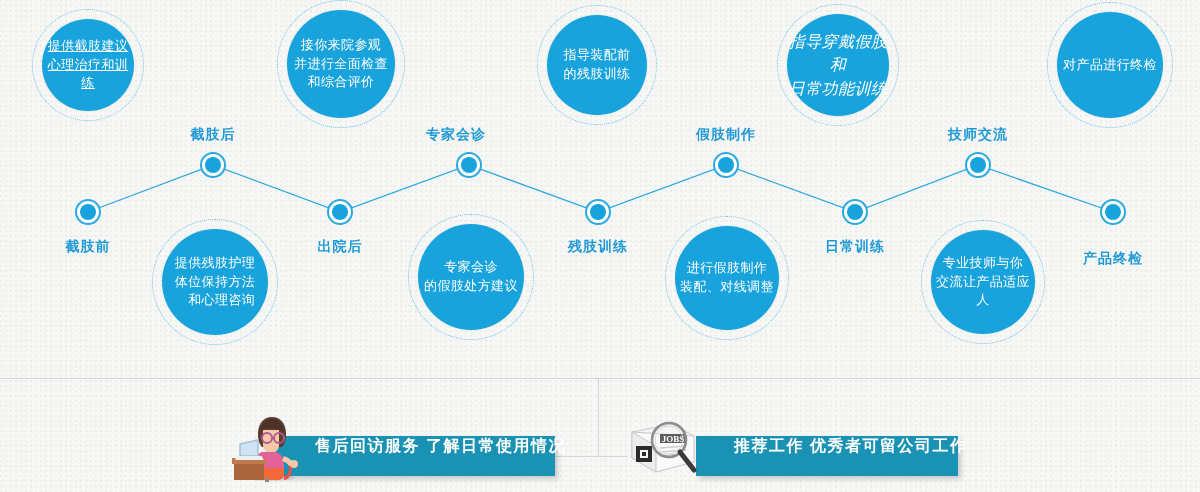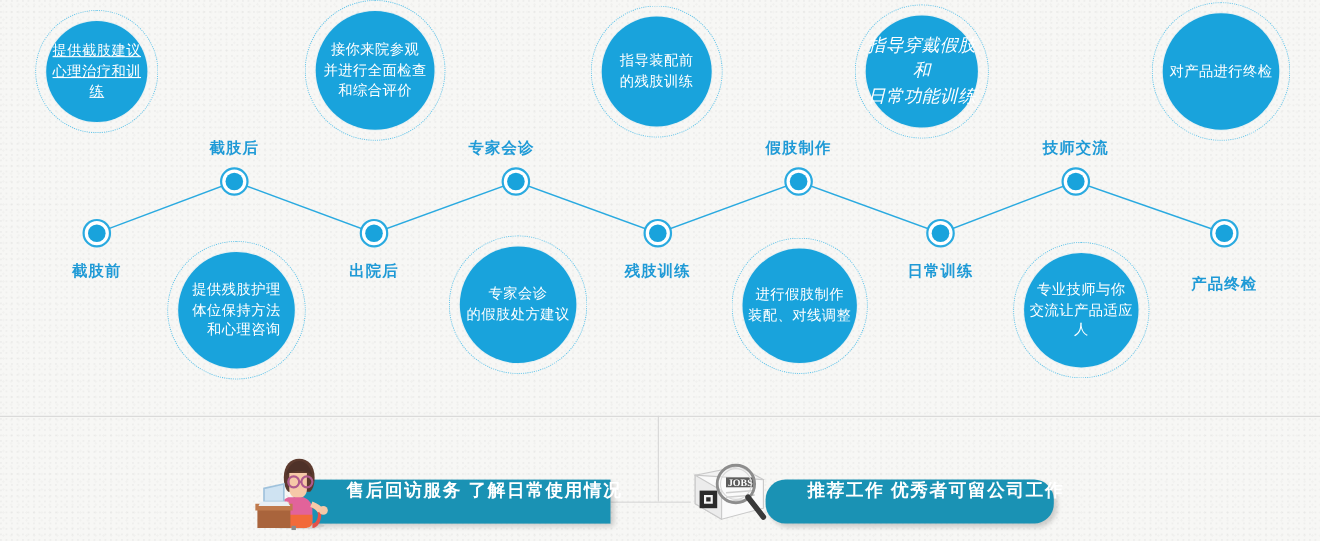--- a/index.html
+++ b/index.html
@@ -197,21 +197,21 @@
       <path d="M52 48c5 2 8 4 10 7l-5 3c-2-3-4-4-7-5z" fill="#f6c9a8"></path>
       <circle cx="62" cy="56" r="4" fill="#f6c9a8"></circle>
 
       <path d="M2 54h30v18H2z" fill="#a9643c"></path>
       <path d="M0 50h34v6H0z" fill="#c07a4c"></path>
 
       <path d="M8 36l18-4v16H8z" fill="#cfe3f2"></path>
       <path d="M8 36l18-4v16H8z" fill="none" stroke="#9fc2dc" stroke-width="1.5"></path>
       <path d="M5 48h24l3 4H3z" fill="#e9eff4"></path>
     </svg></div>
-      <div class="banner" style="left: 696px; top: 436px; width: 262px; border-radius: 18px;">
+      <div class="banner" style="left: 696px; top: 436px; width: 262px;">
         <div class="banner-text" style="margin-left: 38px;">推荐工作  优秀者可留公司工作</div>
       </div>
       <div class="banner-icon" style="left: 628px; top: 416px;">
     <svg width="70" height="62" viewBox="0 0 70 62" xmlns="http://www.w3.org/2000/svg">
 
       <path d="M4 16l40-8 22 12-38 10z" fill="#f2f2f2" stroke="#c9c9c9" stroke-width="1"></path>
       <path d="M4 16v26l24 14 38-10V20z" fill="#fafafa" stroke="#c9c9c9" stroke-width="1"></path>
       <path d="M4 42l24 14V30L4 16z" fill="#ececec" stroke="#c9c9c9" stroke-width="1"></path>
 
       <rect x="8" y="30" width="16" height="16" fill="#2b2b2b"></rect>

